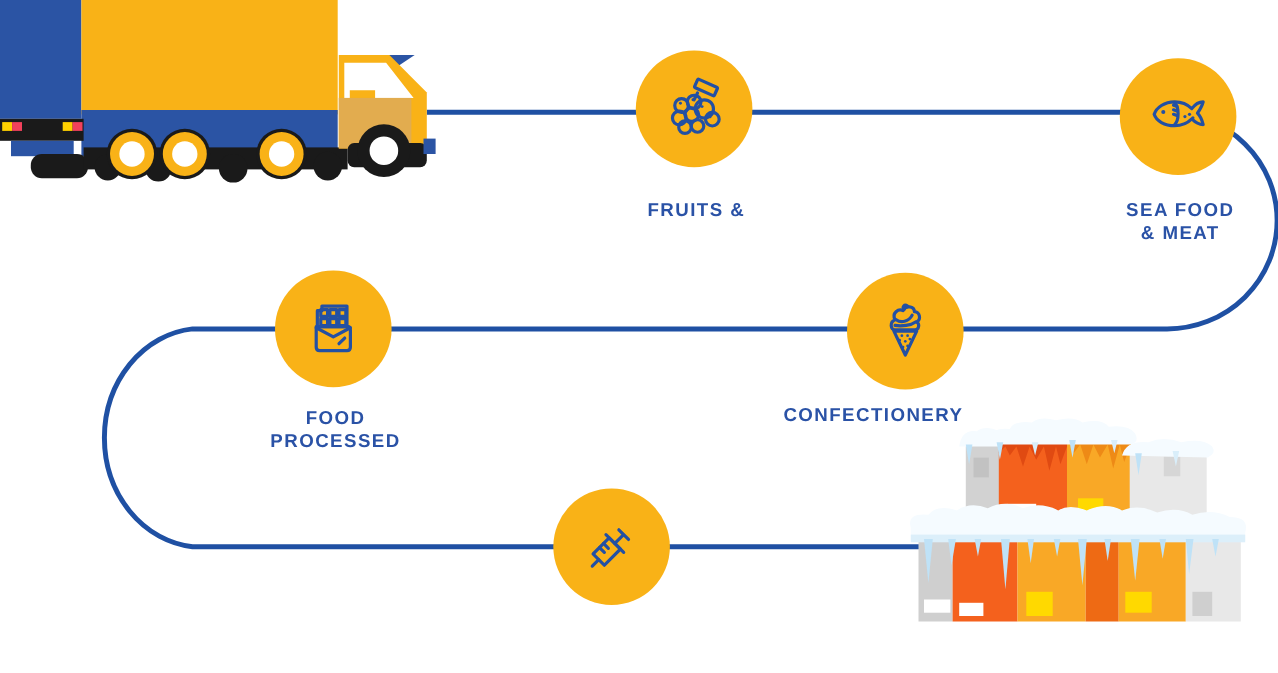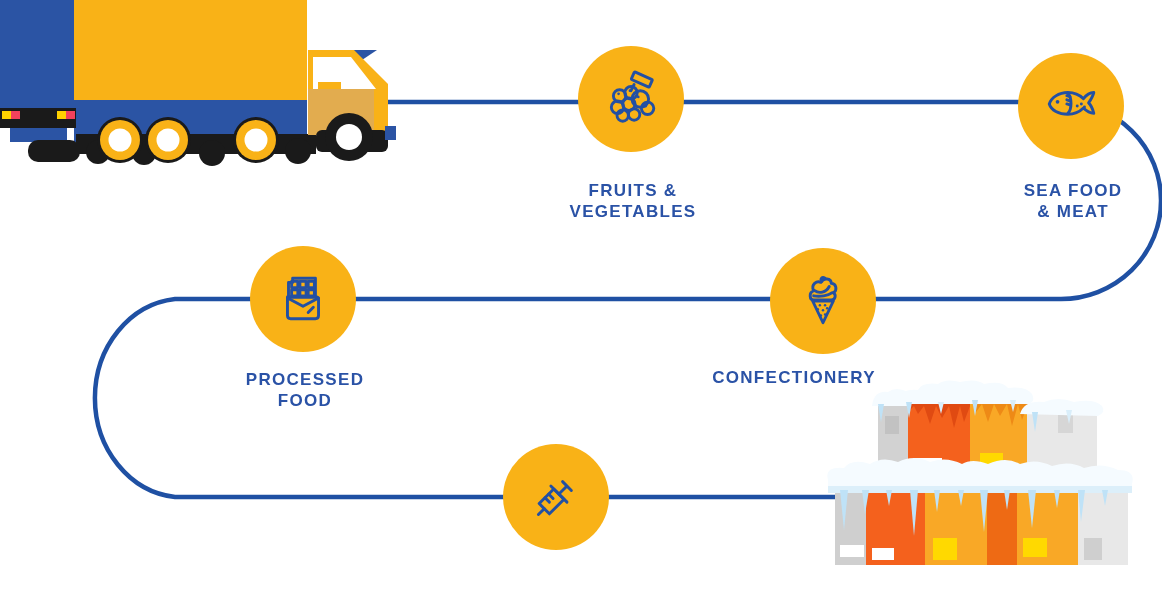--- a/index.html
+++ b/index.html
@@ -201,28 +201,27 @@
         <path d="M28 24 V14"></path>
         <path d="M22 13 H34"></path>
         <path d="M21 31 H27 M21 36 H27"></path>
         <path d="M28 44 V52"></path>
       </g>
     </svg>
   </div>
 
   <div class="node-label" id="label-fruits">
     <span>FRUITS &amp;</span>
-    <span>VEGETABLES</span>
   </div>
   <div class="node-label" id="label-sea">
     <span>SEA FOOD</span>
     <span>&amp; MEAT</span>
   </div>
   <div class="node-label" id="label-conf">
     <span>CONFECTIONERY</span>
     <span></span>
   </div>
   <div class="node-label" id="label-proc">
+    <span>FOOD</span>
     <span>PROCESSED</span>
-    <span>FOOD</span>
   </div>
 
 </div>
 
 </body></html>

